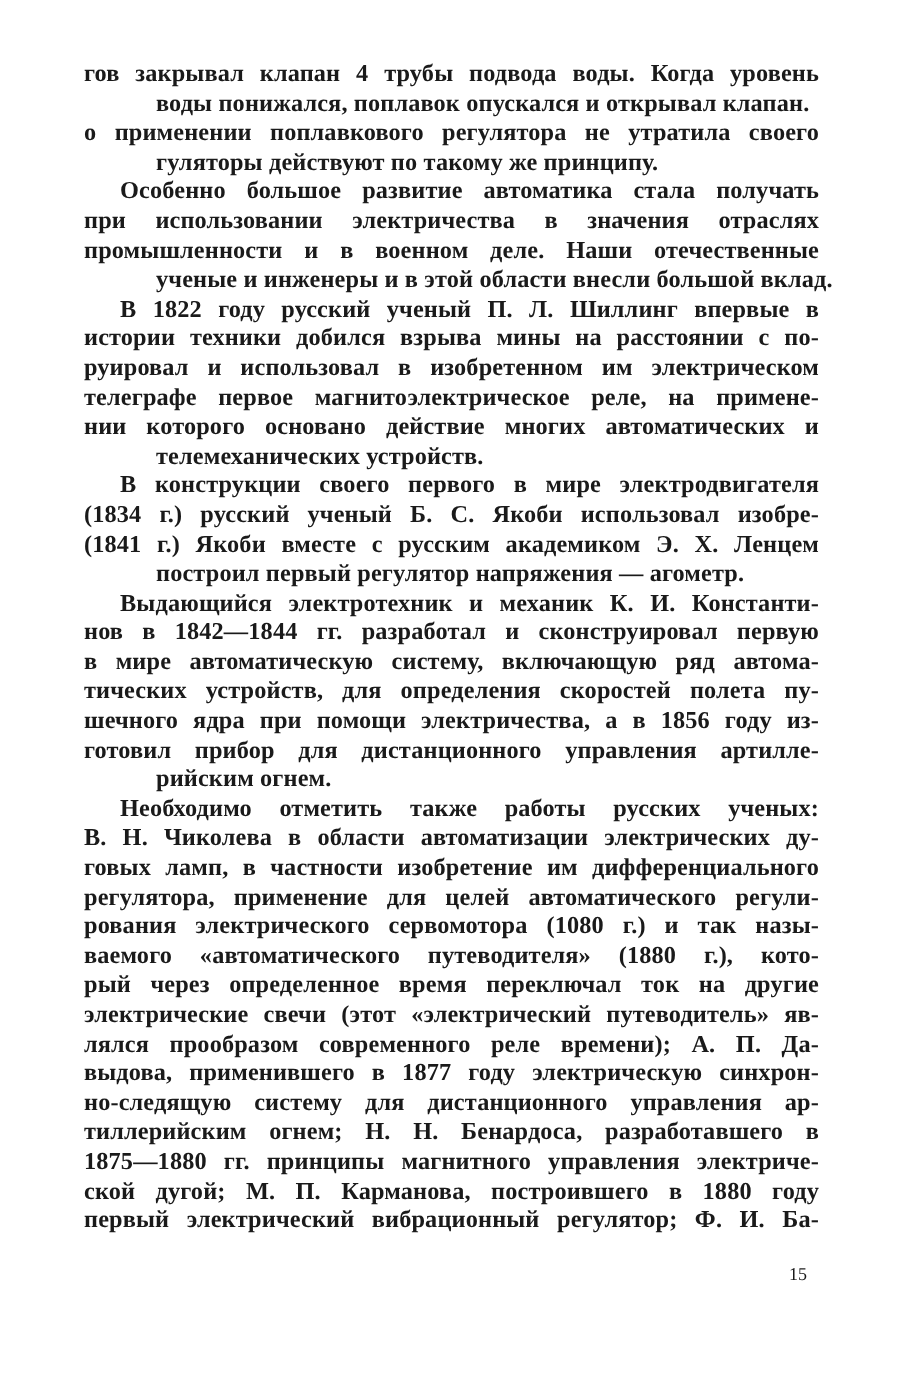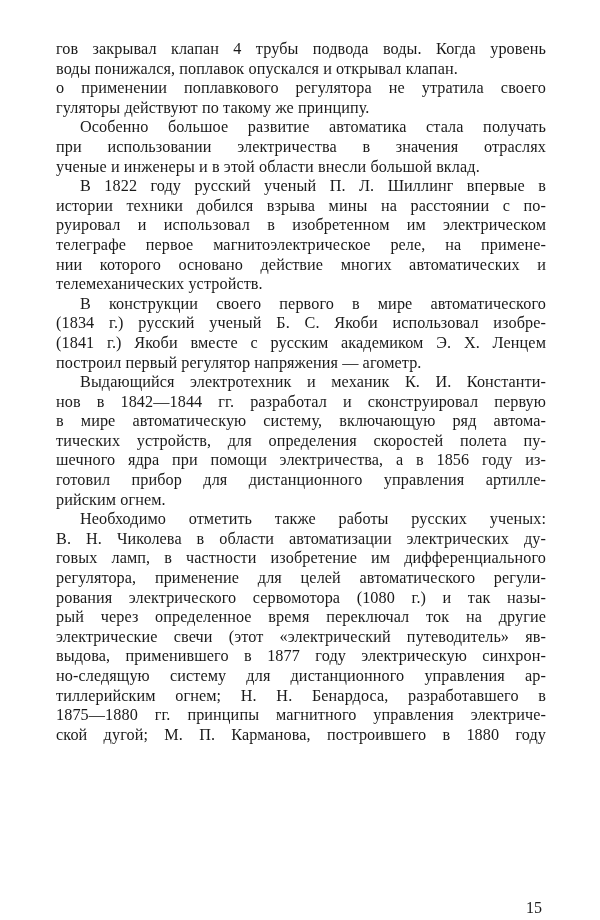--- a/index.html
+++ b/index.html
@@ -13,42 +13,44 @@
       position: relative;
       overflow: hidden;
       font-family: "Liberation Serif", "DejaVu Serif", serif;
       color: #1a1a1a;
     }
     .page {
       position: absolute;
       left: 56px;
       top: 40px;
       width: 490px;
+      font-weight: bold;
     }
     .line {
       display: block;
       height: 19.6px;
       line-height: 19.6px;
       font-size: 16.2px;
       white-space: nowrap;
       text-align: justify;
       text-align-last: justify;
       letter-spacing: 0.1px;
     }
     .line.last {
       text-align-last: left;
+      margin-left: 48px;
     }
     .line.indent {
       padding-left: 24px;
     }
     .page-number {
       position: absolute;
       left: 526px;
-      top: 898px;
-      font-size: 16px;
+      top: 839px;
+      font-size: 12px;
       line-height: 20px;
     }
   </style>
 </head>
 <body>
 
 <div class="page">
 
   <div>
     <span class="line">гов закрывал клапан 4 трубы подвода воды. Когда уровень</span>
@@ -56,34 +58,35 @@
   </div>
 
   <div>
     <span class="line">о применении поплавкового регулятора не утратила своего</span>
     <span class="line last">гуляторы действуют по такому же принципу.</span>
   </div>
 
   <div>
     <span class="line indent">Особенно большое развитие автоматика стала получать</span>
     <span class="line">при использовании электричества в значения отраслях</span>
+    <span class="line">промышленности и в военном деле. Наши отечественные</span>
     <span class="line last">ученые и инженеры и в этой области внесли большой вклад.</span>
   </div>
 
   <div>
     <span class="line indent">В 1822 году русский ученый П. Л. Шиллинг впервые в</span>
     <span class="line">истории техники добился взрыва мины на расстоянии с по-</span>
     <span class="line">руировал и использовал в изобретенном им электрическом</span>
     <span class="line">телеграфе первое магнитоэлектрическое реле, на примене-</span>
     <span class="line">нии которого основано действие многих автоматических и</span>
     <span class="line last">телемеханических устройств.</span>
   </div>
 
   <div>
-    <span class="line indent">В конструкции своего первого в мире автоматического</span>
+    <span class="line indent">В конструкции своего первого в мире электродвигателя</span>
     <span class="line">(1834 г.) русский ученый Б. С. Якоби использовал изобре-</span>
     <span class="line">(1841 г.) Якоби вместе с русским академиком Э. Х. Ленцем</span>
     <span class="line last">построил первый регулятор напряжения — агометр.</span>
   </div>
 
   <div>
     <span class="line indent">Выдающийся электротехник и механик К. И. Константи-</span>
     <span class="line">нов в 1842—1844 гг. разработал и сконструировал первую</span>
     <span class="line">в мире автоматическую систему, включающую ряд автома-</span>
     <span class="line">тических устройств, для определения скоростей полета пу-</span>
@@ -91,24 +94,27 @@
     <span class="line">готовил прибор для дистанционного управления артилле-</span>
     <span class="line last">рийским огнем.</span>
   </div>
 
   <div>
     <span class="line indent">Необходимо отметить также работы русских ученых:</span>
     <span class="line">В. Н. Чиколева в области автоматизации электрических ду-</span>
     <span class="line">говых ламп, в частности изобретение им дифференциального</span>
     <span class="line">регулятора, применение для целей автоматического регули-</span>
     <span class="line">рования электрического сервомотора (1080 г.) и так назы-</span>
+    <span class="line">ваемого «автоматического путеводителя» (1880 г.), кото-</span>
     <span class="line">рый через определенное время переключал ток на другие</span>
     <span class="line">электрические свечи (этот «электрический путеводитель» яв-</span>
+    <span class="line">лялся прообразом современного реле времени); А. П. Да-</span>
     <span class="line">выдова, применившего в 1877 году электрическую синхрон-</span>
     <span class="line">но-следящую систему для дистанционного управления ар-</span>
     <span class="line">тиллерийским огнем; Н. Н. Бенардоса, разработавшего в</span>
     <span class="line">1875—1880 гг. принципы магнитного управления электриче-</span>
     <span class="line">ской дугой; М. П. Карманова, построившего в 1880 году</span>
+    <span class="line">первый электрический вибрационный регулятор; Ф. И. Ба-</span>
   </div>
 
 </div>
 
 <div class="page-number">15</div>
 
 </body></html>

